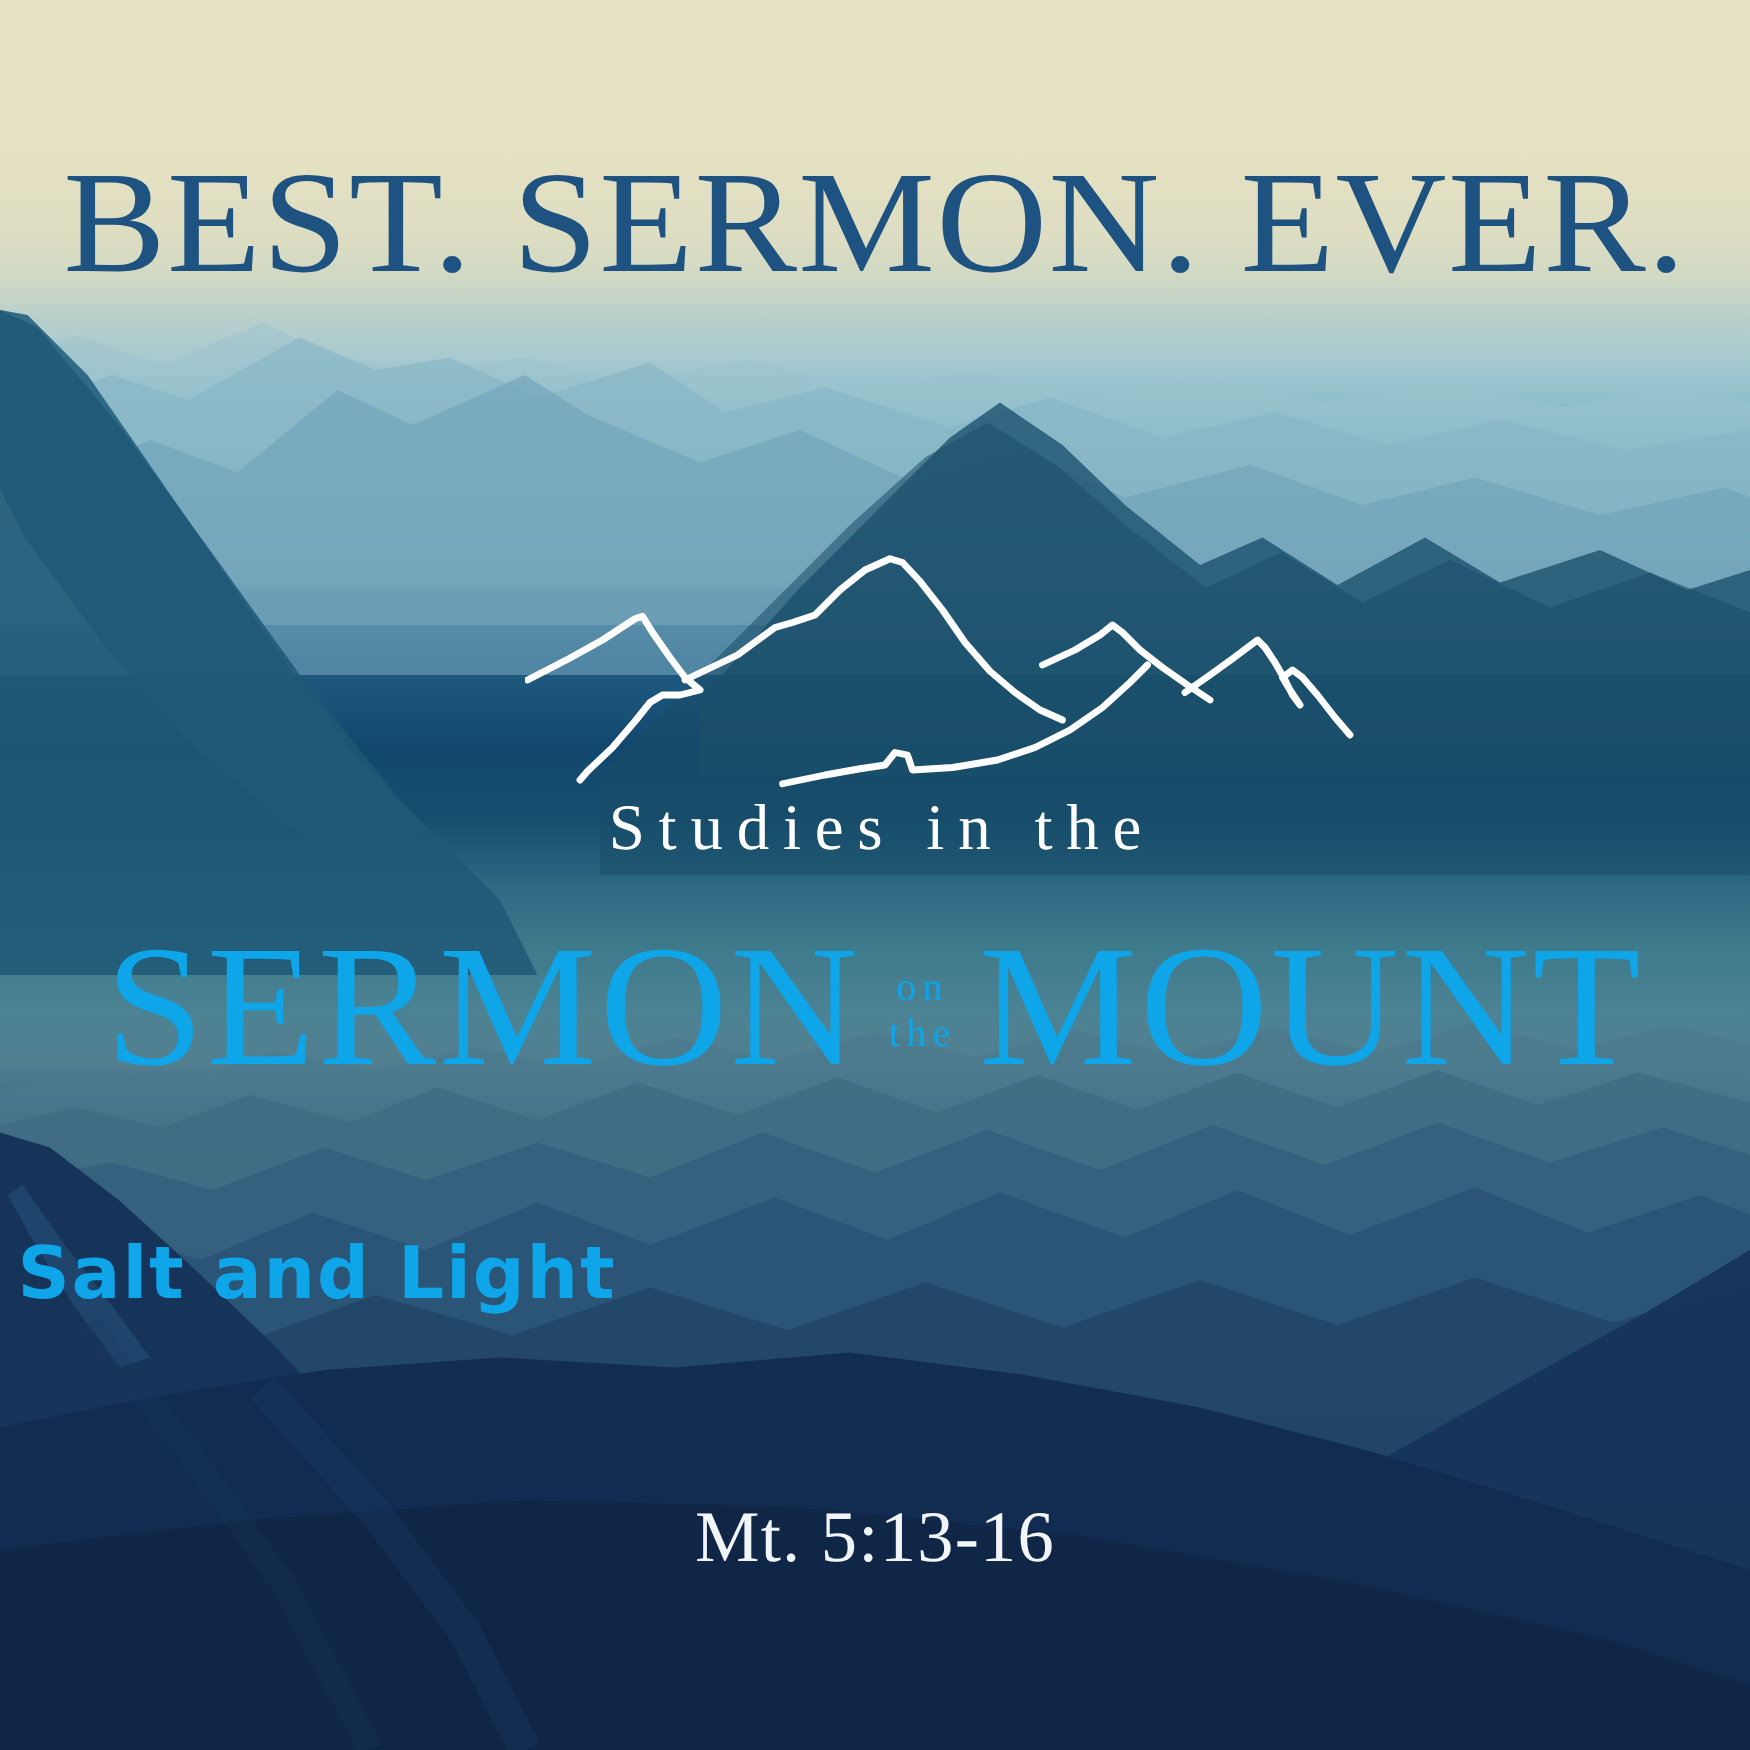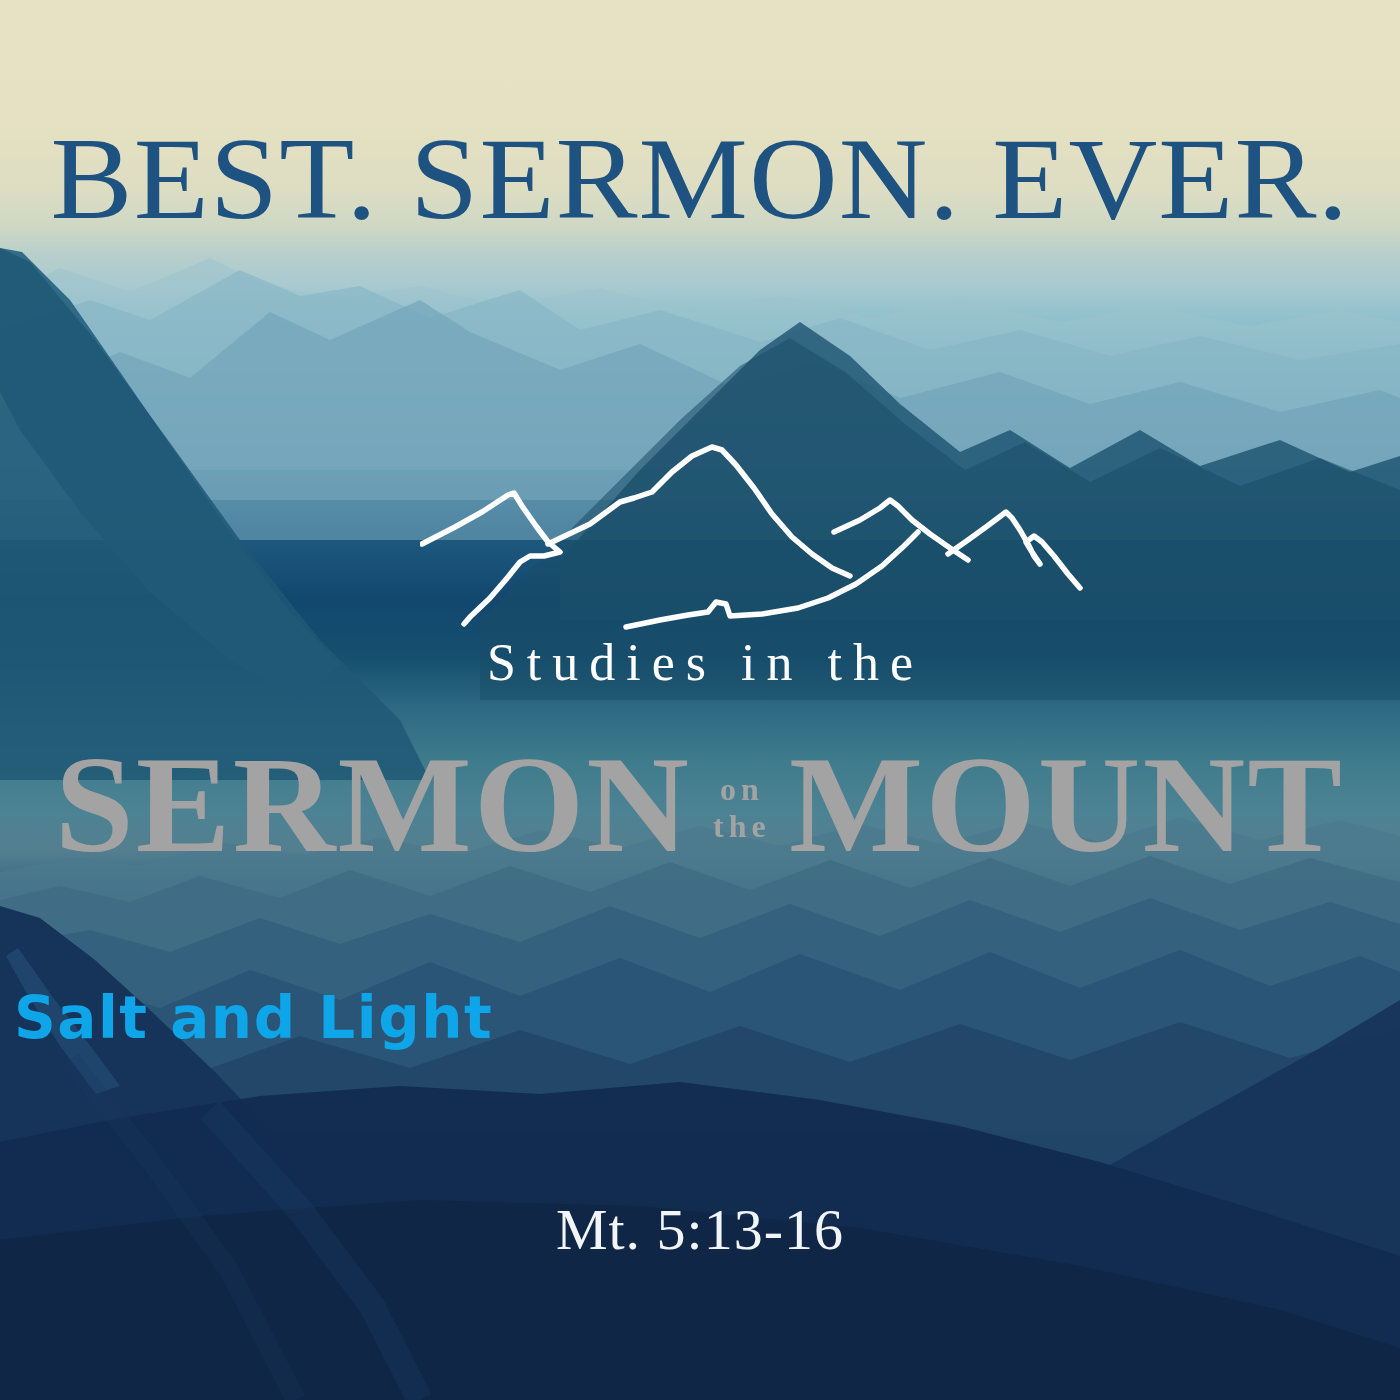--- a/index.html
+++ b/index.html
@@ -110,22 +110,21 @@
   .mount-title {
     position: absolute;
     left: 0;
     top: 718px;
     width: 1400px;
     display: flex;
     align-items: center;
     justify-content: center;
     white-space: nowrap;
     font-family: "Liberation Serif", "DejaVu Serif", serif;
-    color: #a3a3a3;
-    font-weight: bold;
+    color: #0ea5e9;
   }
   .mount-word {
     font-size: 138px;
     line-height: 1.02;
     letter-spacing: 2px;
     transform: scaleX(1.03);
   }
   .mount-stack {
     display: inline-flex;
     flex-direction: column;

